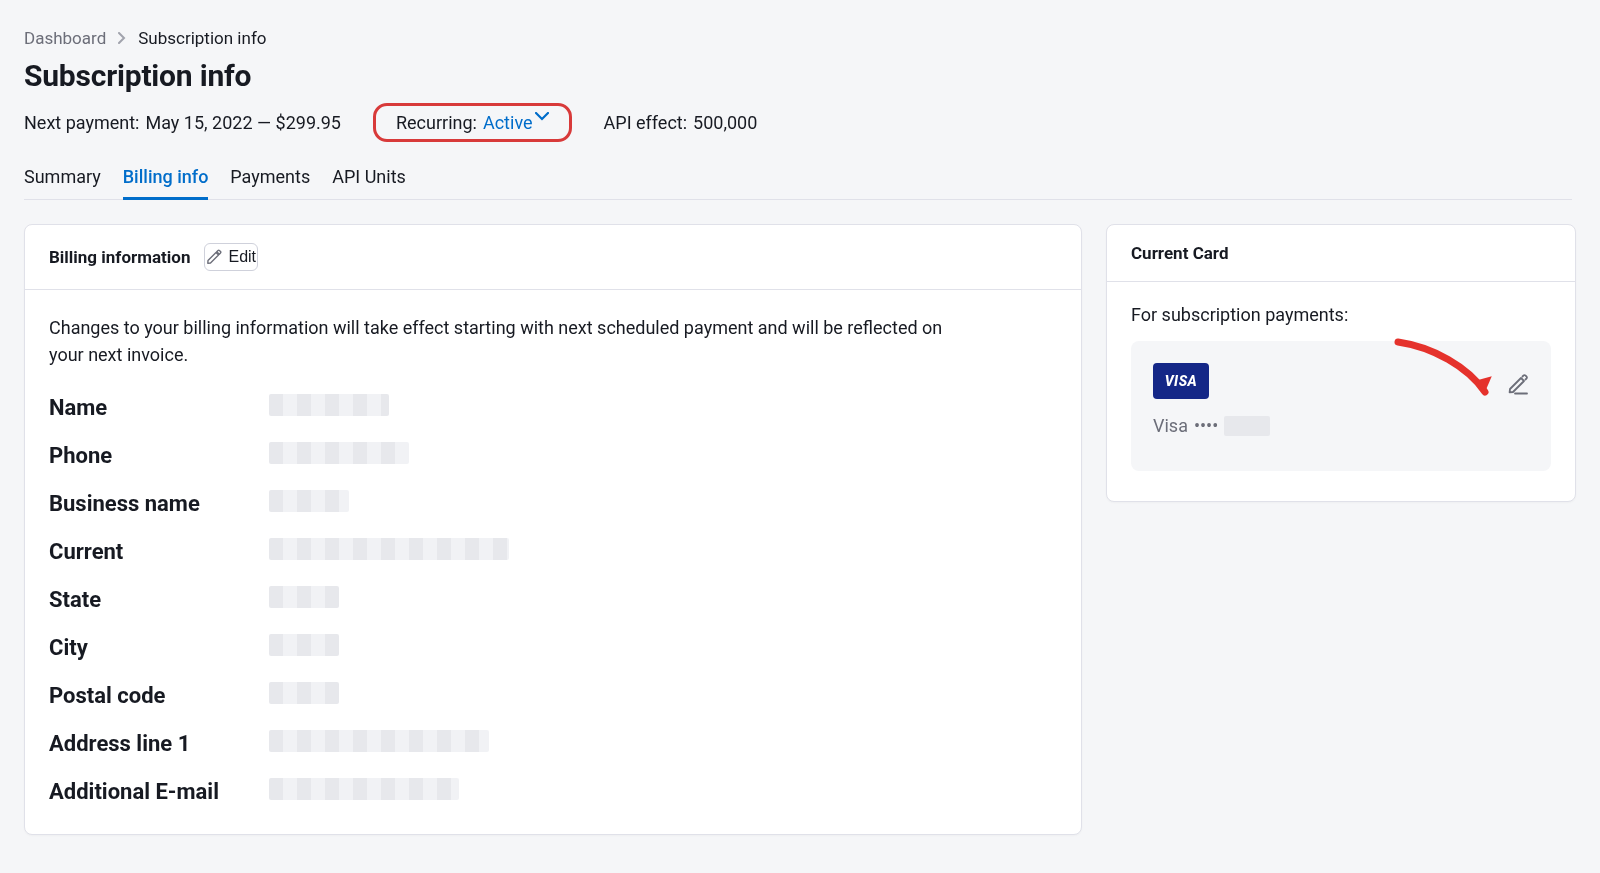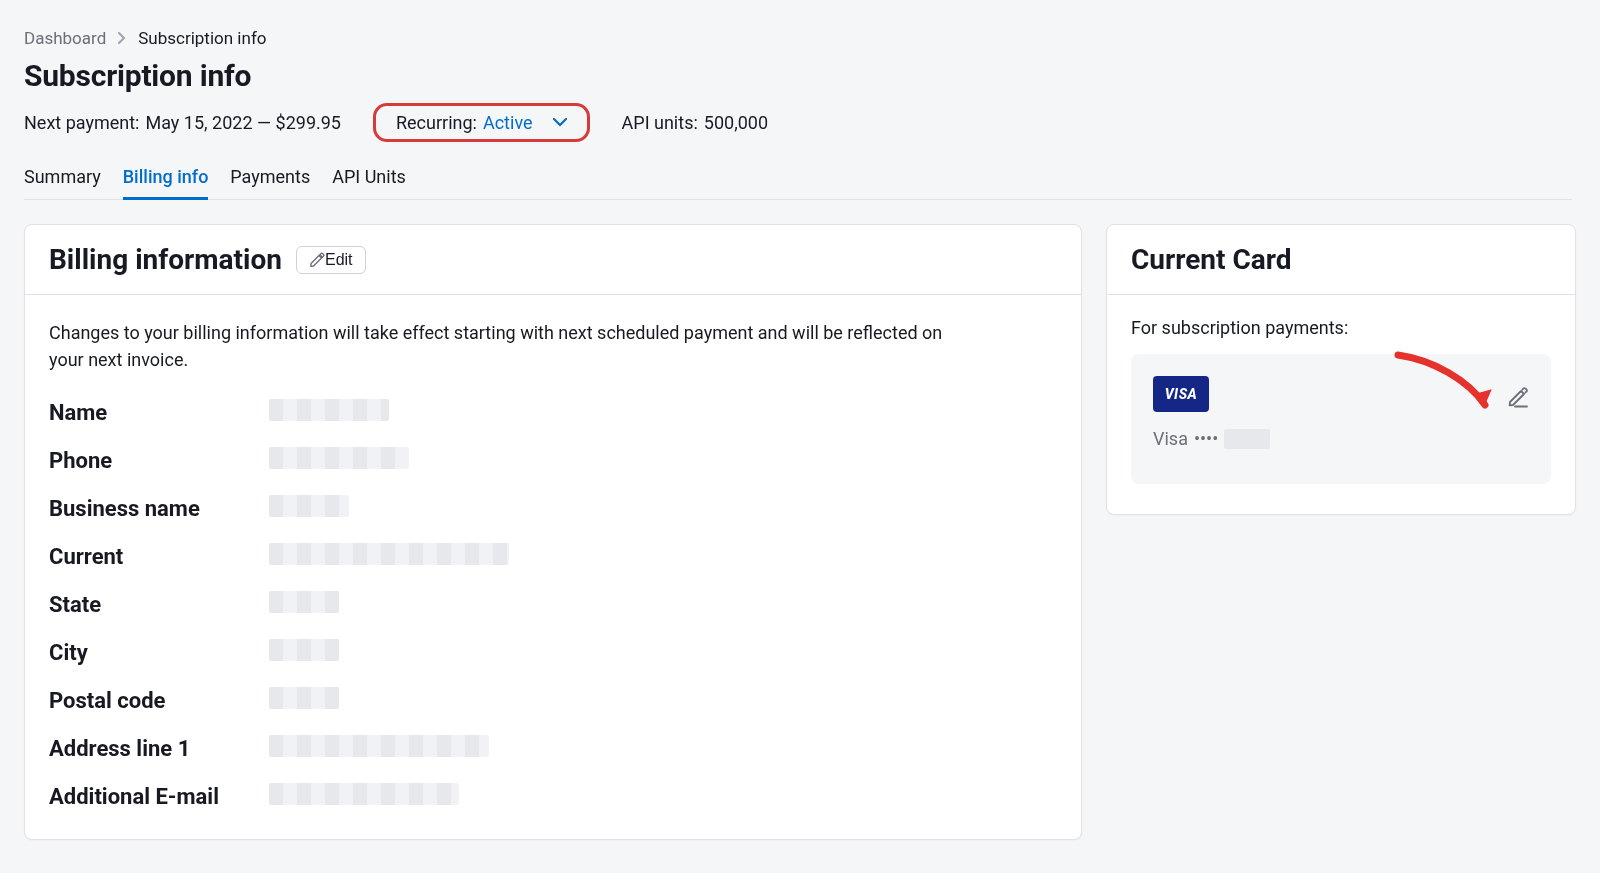--- a/index.html
+++ b/index.html
@@ -13,30 +13,30 @@
     }
     .page { padding: 28px 28px 0 24px; }
     .breadcrumb { display: flex; align-items: center; gap: 12px; font-size: 17px; color: #6c6e79; margin-bottom: 10px; }
     .breadcrumb a { color: #6c6e79; text-decoration: none; cursor: pointer; }
     .breadcrumb .chev { color: #a1a3ad; font-size: 14px; }
     .breadcrumb .current { color: #171a22; }
     h1.page-title { font-size: 30px; font-weight: 700; letter-spacing: -0.2px; margin-bottom: 10px; }
     .meta-row { display: flex; align-items: center; gap: 32px; font-size: 18px; color: #171a22; margin-bottom: 24px; }
     .meta-item { display: flex; align-items: center; gap: 6px; }
     .recurring-box { border: 3px solid #d83a3a; border-radius: 14px; padding: 6px 20px; display: flex; align-items: center; gap: 6px; }
-    .recurring-status { color: #006dca; cursor: pointer; display: inline-flex; align-items: center; gap: 20px; }
+    .recurring-status { color: #006dca; cursor: pointer; display: inline-flex; gap: 2px; }
     .chevdown { display: inline-block; }
     .tabs { display: flex; gap: 22px; font-size: 18px; border-bottom: 1px solid #e0e1e9; }
     .tab { padding-bottom: 10px; cursor: pointer; color: #171a22; }
     .tab.active { color: #006dca; border-bottom: 3px solid #006dca; margin-bottom: -1px; font-weight: 500; }
     .content { display: grid; grid-template-columns: 1fr 470px; gap: 24px; padding: 24px 24px 0 24px; }
     .panel { background: #fff; border: 1px solid #e0e1e9; border-radius: 8px; box-shadow: 0 1px 2px rgba(0,0,0,0.03); }
     .panel-header { display: flex; align-items: center; gap: 14px; padding: 18px 24px; border-bottom: 1px solid #e0e1e9; }
-    .panel-header h2 { font-size: 28px; font-weight: 700; }
-    .edit-btn { display: inline-flex; align-items: center; background: #fff; border: 1px solid #cfd1db; border-radius: 6px; padding: 4px 12px; font-size: 16px; color: #171a22; cursor: pointer; }
+    .panel-header h2 { font-size: 17px; font-weight: 700; }
+    .edit-btn { display: inline-flex; align-items: center; gap: 6px; background: #fff; border: 1px solid #cfd1db; border-radius: 6px; padding: 4px 1px; font-size: 16px; color: #171a22; cursor: pointer; }
     .panel-body { padding: 24px 24px 30px 24px; }
     .billing-note { font-size: 18px; color: #171a22; line-height: 1.5; margin-bottom: 26px; max-width: 900px; }
     .field-list { display: grid; row-gap: 22px; }
     .field-row { display: grid; grid-template-columns: 220px 1fr; align-items: center; }
     .field-label { font-size: 22px; font-weight: 700; }
     .blurred { display: inline-block; height: 22px; background: repeating-linear-gradient(90deg,#e7e8ec 0 14px,#f1f2f5 14px 28px); border-radius: 2px; }
     .card-body { padding: 22px 24px 30px 24px; position: relative; }
     .card-note { font-size: 18px; margin-bottom: 16px; }
     .card-box { background: #f5f6f8; border-radius: 8px; padding: 22px; position: relative; min-height: 130px; }
     .visa-badge { display: inline-flex; align-items: center; justify-content: center; width: 56px; height: 36px; background: #142787; color: #fff; font-weight: 800; font-style: italic; font-size: 14px; letter-spacing: 0.5px; border-radius: 4px; margin-bottom: 16px; }
@@ -72,21 +72,21 @@
       <span class="recurring-status">
         <span>Active</span>
         <span class="chevdown">
           <svg width="14" height="9" viewBox="0 0 14 9">
               <path d="M1 1 L7 7 L13 1" fill="none" stroke="#006dca" stroke-width="2.2" stroke-linecap="round"></path>
             </svg>
         </span>
       </span>
     </div>
     <div class="meta-item">
-      <span>API units:</span>
+      <span>API effect:</span>
       <span>500,000</span>
     </div>
   </div>
 
   <div class="tabs">
     <div class="tab">Summary</div>
     <div class="tab active">Billing info</div>
     <div class="tab">Payments</div>
     <div class="tab">API Units</div>
   </div>

